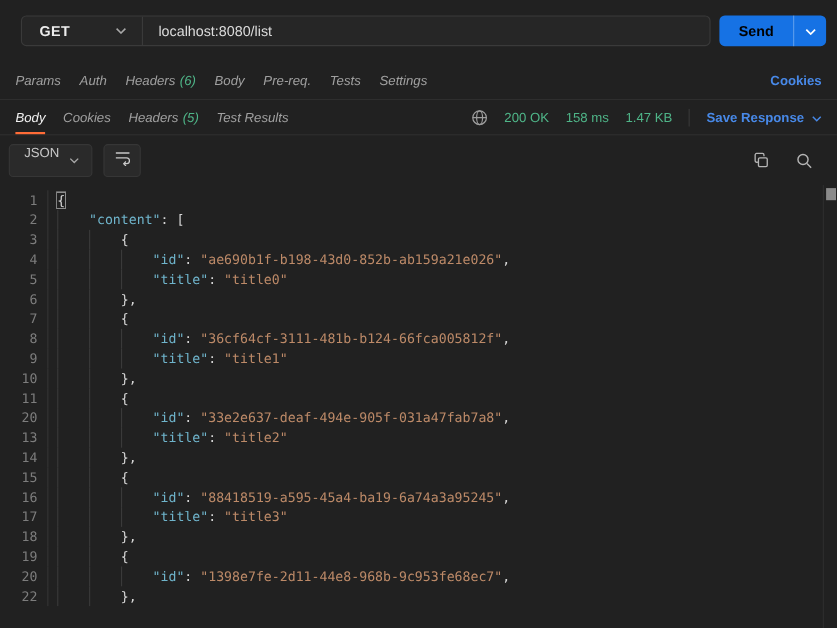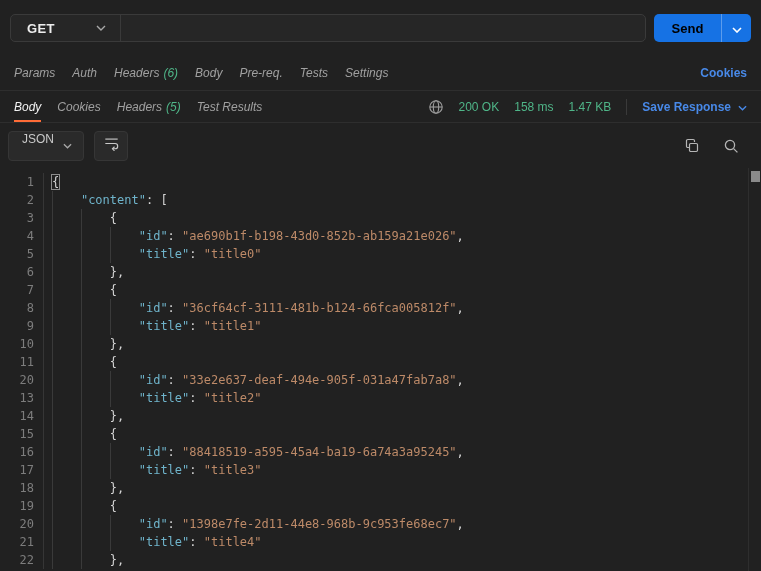--- a/index.html
+++ b/index.html
@@ -6,21 +6,21 @@
   html,body { width:761px; height:571px; overflow:hidden; }
   body {
     background:#212121;
     font-family:"Liberation Sans", sans-serif;
     color:#e8e8e8;
     -webkit-font-smoothing:antialiased;
   }
   .app { display:flex; flex-direction:column; height:100%; }
 
   
-  .url-row { display:flex; gap:8px; padding:14px 10px; height:56px; flex:0 0 auto; }
+  .url-row { display:flex; gap:8px; padding:14px 10px; height:56px; flex:0 0 auto;margin-left:9px; }
   .req-box { flex:1; display:flex; border:1px solid #3a3a3a; border-radius:5px; background:#262626; overflow:hidden; }
   .method { width:110px; flex:0 0 110px; display:flex; align-items:center; justify-content:space-between;
             padding:0 14px 0 16px; border-right:1px solid #3a3a3a; cursor:pointer; }
   .method .m-label { font-size:13px; font-weight:700; letter-spacing:.3px; color:#ededed; }
   .chev { color:#a8a8a8; display:inline-flex; align-items:center; }
   .url-field { flex:1; display:flex; align-items:center; padding-left:14px; font-size:13px; color:#dcdcdc; }
   .send { width:97px; flex:0 0 97px; display:flex; border-radius:5px; background:var(--send-blue,#1672e4); color:#000000; cursor:pointer; }
   .send-main { flex:1; display:flex; align-items:center; justify-content:center; font-size:13px; font-weight:700; }
   .send-chev { width:30px; flex:0 0 30px; display:flex; align-items:center; justify-content:center;
                border-left:1px solid rgba(255,255,255,.3); color:#fff; }
@@ -83,20 +83,23 @@
   <div class="url-row">
     <div class="req-box">
       <div class="method">
         <span class="m-label">GET</span>
         <span class="chev">
           <svg width="10" height="6" viewBox="0 0 10 6">
               <path d="M1 1l4 4 4-4" fill="none" stroke="currentColor" stroke-width="1.4"></path>
             </svg>
         </span>
       </div>
+      <div class="url-field">
+        <span>localhost:8080/list</span>
+      </div>
     </div>
     <div class="send">
       <span class="send-main">Send</span>
       <span class="send-chev">
         <span>
           <svg width="10" height="6" viewBox="0 0 10 6">
               <path d="M1 1l4 4 4-4" fill="none" stroke="currentColor" stroke-width="1.6"></path>
             </svg>
         </span>
       </span>
@@ -280,24 +283,20 @@
         </div>
         <div class="code-line">
           <div class="gutter">19</div>
           <div class="lwrap"><span class="guide" style="left: calc(0ch + 8px);"></span><span class="guide" style="left: calc(4ch + 8px);"></span><span>        </span><span class="tk-punc">{</span></div>
         </div>
         <div class="code-line">
           <div class="gutter">20</div>
           <div class="lwrap"><span class="guide" style="left: calc(0ch + 8px);"></span><span class="guide" style="left: calc(4ch + 8px);"></span><span class="guide" style="left: calc(8ch + 8px);"></span><span>            </span><span class="tk-key">"id"</span><span class="tk-punc">: </span><span class="tk-str">"1398e7fe-2d11-44e8-968b-9c953fe68ec7"</span><span class="tk-punc">,</span></div>
         </div>
         <div class="code-line">
-          <div class="gutter">21</div>
-          <div class="lwrap"><span class="guide" style="left: calc(0ch + 8px);"></span><span class="guide" style="left: calc(4ch + 8px);"></span><span class="guide" style="left: calc(8ch + 8px);"></span><span>            </span><span class="tk-key">"title"</span><span class="tk-punc">: </span><span class="tk-str">"title4"</span></div>
-        </div>
-        <div class="code-line">
           <div class="gutter">22</div>
           <div class="lwrap"><span class="guide" style="left: calc(0ch + 8px);"></span><span class="guide" style="left: calc(4ch + 8px);"></span><span>        </span><span class="tk-punc">},</span></div>
         </div>
       </div>
     <div class="sbar">
       <div class="sthumb"></div>
     </div>
   </div>
 
 </div>

